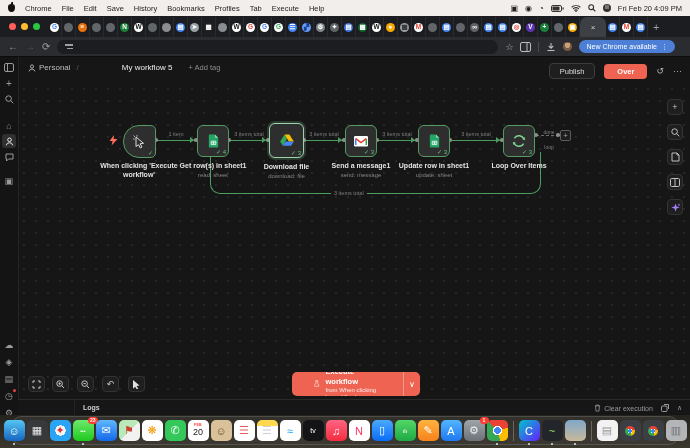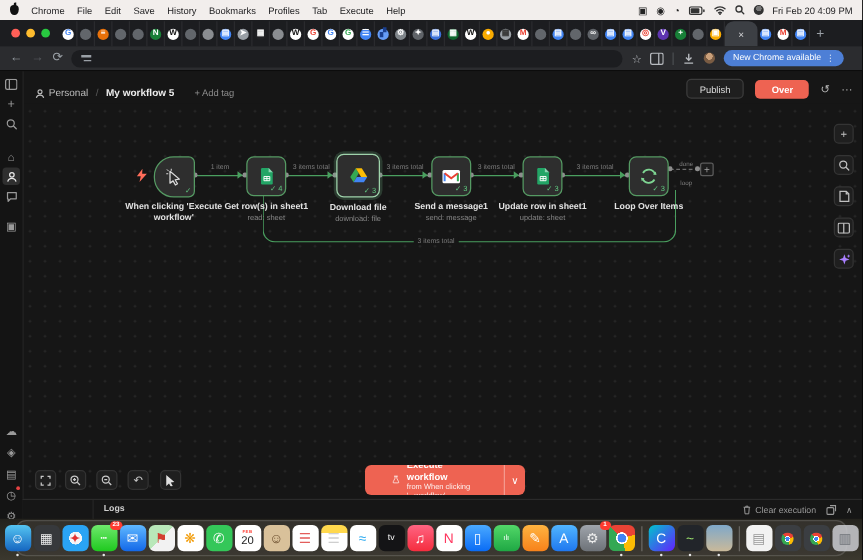--- a/index.html
+++ b/index.html
@@ -50,24 +50,24 @@
   
   .n8nheader{position:absolute;left:18px;top:57px;width:672px;height:26px;background:#161616;}
   .canvasbg{position:absolute;left:18px;top:83px;width:672px;height:316px;
             background-image:radial-gradient(#272727 0.8px,transparent 1px);background-size:12px 12px;}
   .rail{position:absolute;left:0;top:57px;width:18px;height:358px;background:#141414;border-right:1px solid #232323;}
   .railicon{position:absolute;left:0;width:18px;height:14px;display:flex;align-items:center;justify-content:center;
             color:#9a9a9a;font-size:9px;}
   .railicon.active{left:2px;width:14px;background:#2f2f2f;border-radius:3px;color:#fff;}
   .reddot{position:absolute;top:0;right:2px;width:3px;height:3px;border-radius:50%;background:#e64343;}
 
-  .breadcrumb{position:absolute;left:28px;top:63px;height:16px;display:flex;align-items:flex-end;gap:6px;}
+  .breadcrumb{position:absolute;left:28px;top:63px;height:16px;display:flex;align-items:flex-start;gap:6px;}
   .bc-proj{font-size:8px;color:#bdbdbd;display:flex;align-items:center;gap:3px;}
   .bc-sep{color:#5a5a5a;font-size:8px;}
-  .bc-name{font-size:8px;color:#ececec;font-weight:bold;}
+  .bc-name{font-size:8px;color:#ececec;font-weight:normal;margin-left:37px;}
   .bc-tag{font-size:7.5px;color:#8d8d8d;margin-left:10px;}
 
   .hdr-right{position:absolute;right:8px;top:63px;display:flex;align-items:center;gap:9px;}
   .btn-publish{font-size:7.5px;color:#dedede;background:#1f1f1f;border:1px solid #3c3c3c;border-radius:4px;padding:2.5px 10px;}
   .btn-save{font-size:7.5px;color:#fff;background:#ee6352;border-radius:4px;padding:3px 13px;font-weight:bold;}
   .hdr-ico{color:#b5b5b5;font-size:9px;}
   .star-widget{display:flex;border:1px solid #3e3e3e;border-radius:4px;overflow:hidden;margin-left:4px;}
   .star-left{display:flex;align-items:center;gap:3px;background:#222;padding:2.5px 6px;font-size:7.5px;color:#e8e8e8;}
   .star-count{background:#060606;padding:2.5px 7px;font-size:7.5px;color:#fff;border-left:1px solid #3e3e3e;}
 

